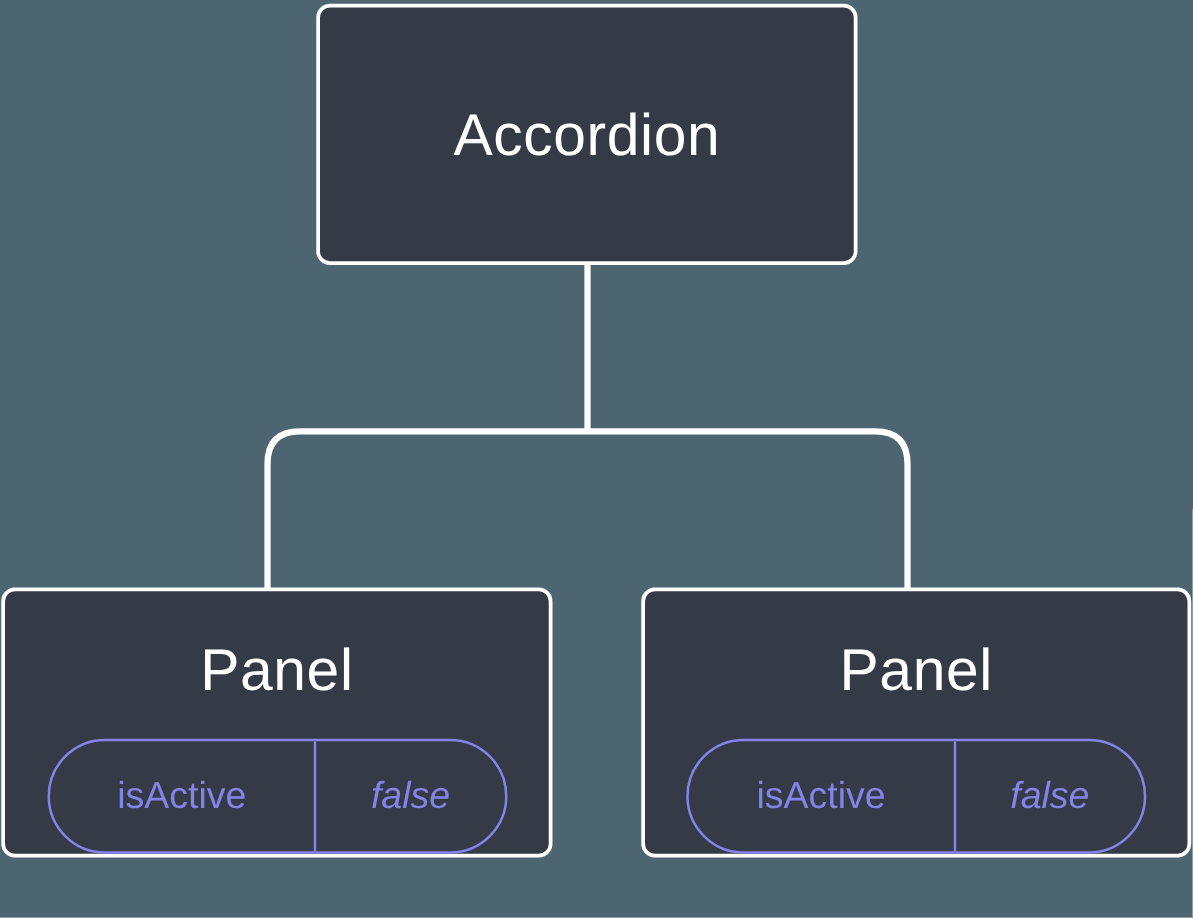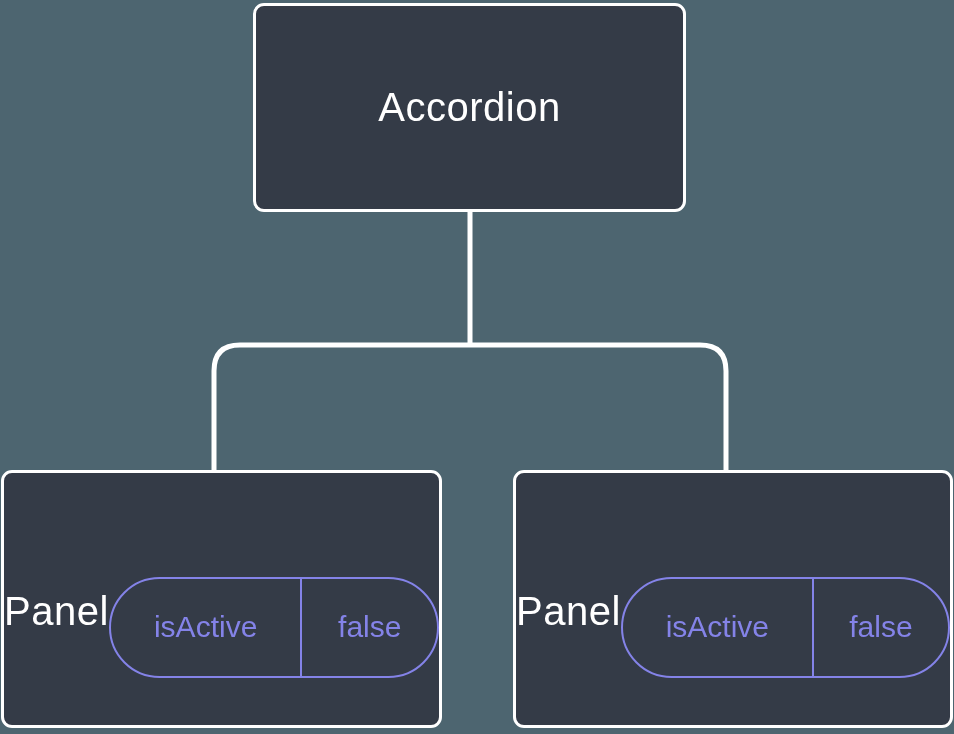--- a/index.html
+++ b/index.html
@@ -32,30 +32,31 @@
     left: 253px;
     top: 3px;
     width: 433px;
     height: 209px;
     display: flex;
     align-items: center;
     justify-content: center;
   }
   .node-title {
     color: #FFFFFF;
-    font-size: 40px;
+    font-size: 47px;
     font-weight: 500;
     letter-spacing: 0.5px;
   }
   .node-panel {
     top: 470px;
-    height: 258px;
+    height: 216px;
     display: flex;
+    flex-direction: column;
     align-items: center;
-    padding-top: 24px;
+    padding-top: 40px;
   }
   .node-panel-left {
     left: 1px;
     width: 441px;
   }
   .node-panel-right {
     left: 513px;
     width: 440px;
   }
   .panel-title {
@@ -79,20 +80,21 @@
     color: #8483E8;
     font-size: 30px;
     font-weight: 400;
   }
   .pill-cell-name {
     width: 58.5%;
     border-right: 2.5px solid #8483E8;
   }
   .pill-cell-value {
     width: 41.5%;
+    font-style: italic;
   }
 </style>
 </head>
 <body>
 
 <div class="canvas">
 
   <svg class="connector-svg" viewBox="0 0 954 734" xmlns="http://www.w3.org/2000/svg">
     <path d="M470 208 V345" fill="none" stroke="#FFFFFF" stroke-width="5"></path>
     <path d="M214 472 V371 Q214 345 240 345 H700 Q726 345 726 371 V472" fill="none" stroke="#FFFFFF" stroke-width="5"></path>

